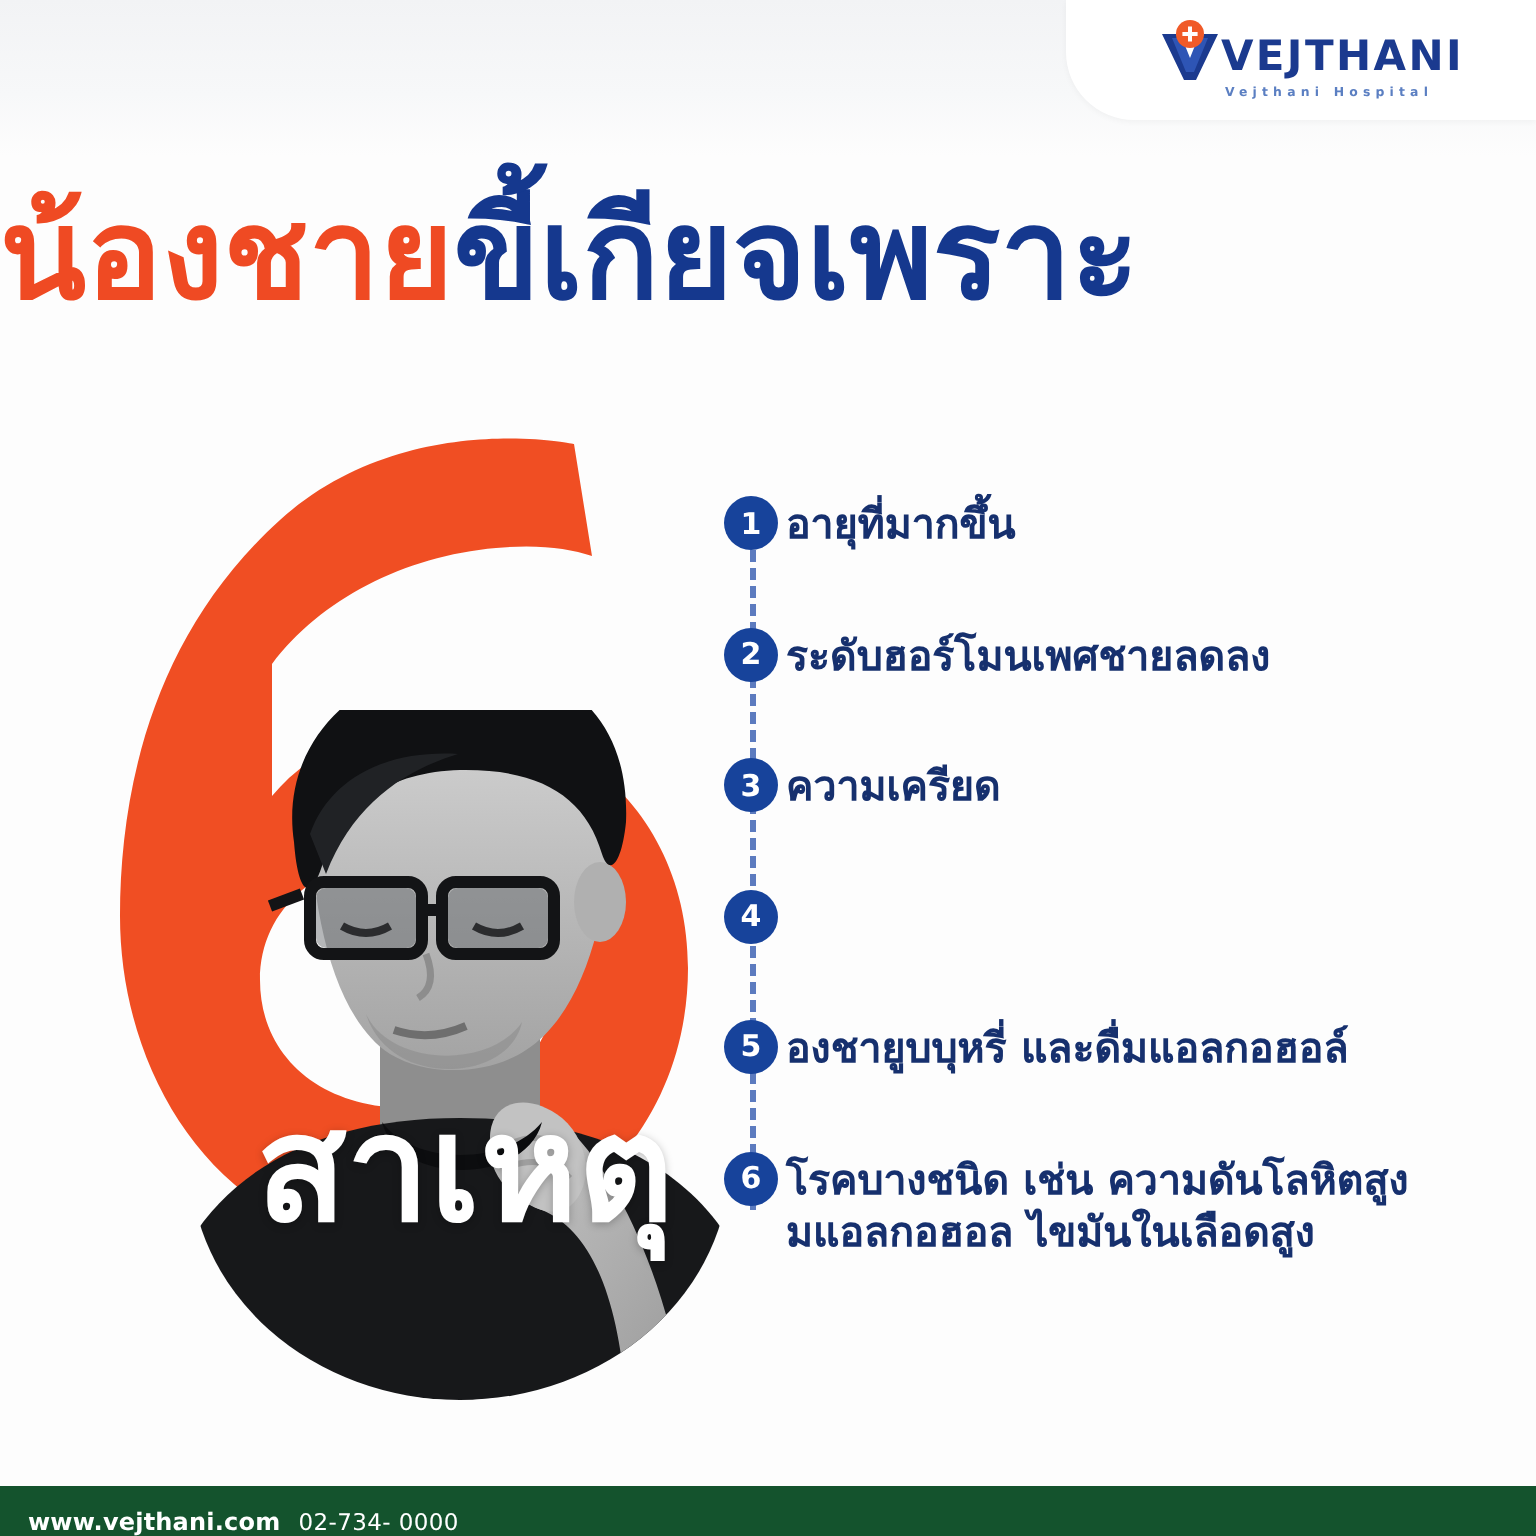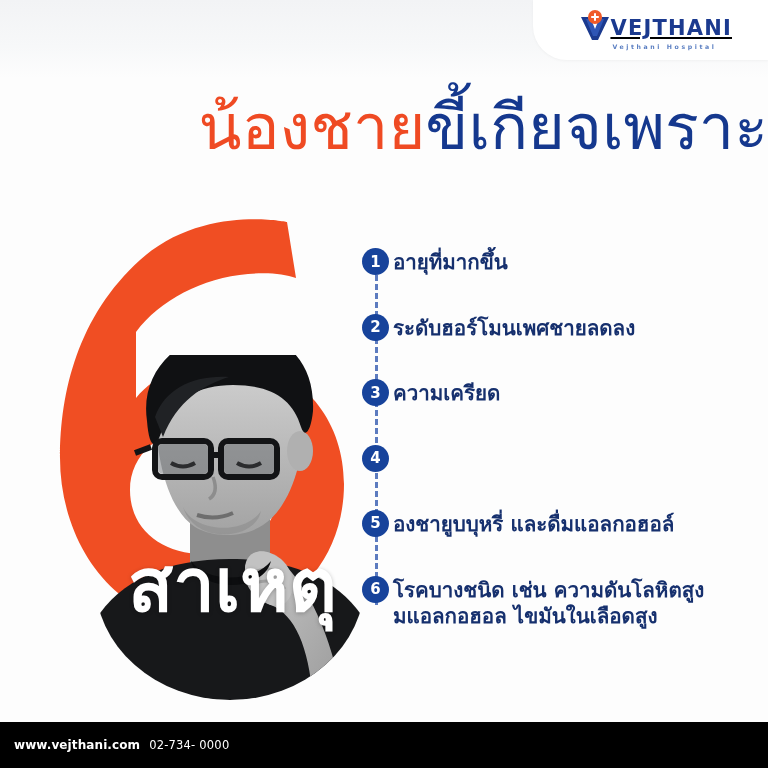--- a/index.html
+++ b/index.html
@@ -25,38 +25,38 @@
     position:absolute; top:0; right:0;
     width:235px; height:60px;
     background:#ffffff;
     border-bottom-left-radius:34px;
     box-shadow:0 1px 3px rgba(0,0,0,0.04);
   }
   .logo-wrap {
     position:absolute; top:10px; right:36px;
     display:flex; flex-direction:column; align-items:flex-start;
   }
-  .logo-row { display:flex; align-items:flex-end;text-decoration:underline; }
+  .logo-row { display:flex; align-items:flex-end; }
   .logo-v { position:relative; width:34px; height:32px; }
   .logo-v svg { display:block; }
   .logo-word {
     font-family:"DejaVu Sans","Liberation Sans",sans-serif;
     font-weight:bold; font-size:21px; letter-spacing:1.2px;
     color:#1b3a8f; line-height:1; margin-left:-2px; margin-bottom:3px;
   }
   .logo-sub {
     font-size:6.2px; letter-spacing:2.6px; color:#5b7fc2;
     margin-left:34px; margin-top:1px; font-weight:bold;
   }
 
   
   .title {
     position:absolute; top:96px; left:0; width:768px;
-    text-align:right;
-    font-size:63px; font-weight:normal; line-height:1;
+    text-align:left;
+    font-size:63px; font-weight:bold; line-height:1;
     white-space:nowrap;
   }
   .t-orange { color:#ef4a23; }
   .t-blue   { color:#15388e; }
 
   
   .big-six {
     position:absolute; left:52px; top:212px;
     width:310px; height:420px;
     color:#f04e23;
@@ -110,23 +110,23 @@
   .dash {
     position:absolute; left:375px; top:275px;
     width:0; height:330px;
     border-left:3px dashed #5c7bbf;
     z-index:1;
   }
 
   
   .footer {
     position:absolute; left:0; bottom:0;
-    width:768px; height:46px;
-    background:#000000;
-    display:flex; align-items:center;
+    width:768px; height:25px;
+    background:#14532d;
+    display:flex; align-items:flex-end;
   }
   .footer-site {
     color:#ffffff; font-size:12px; font-weight:bold;
     margin-left:14px; letter-spacing:0.1px;
   }
   .footer-tel {
     color:#ffffff; font-size:11.5px; font-weight:normal;
     margin-left:9px; letter-spacing:0.2px;
   }
 </style>

